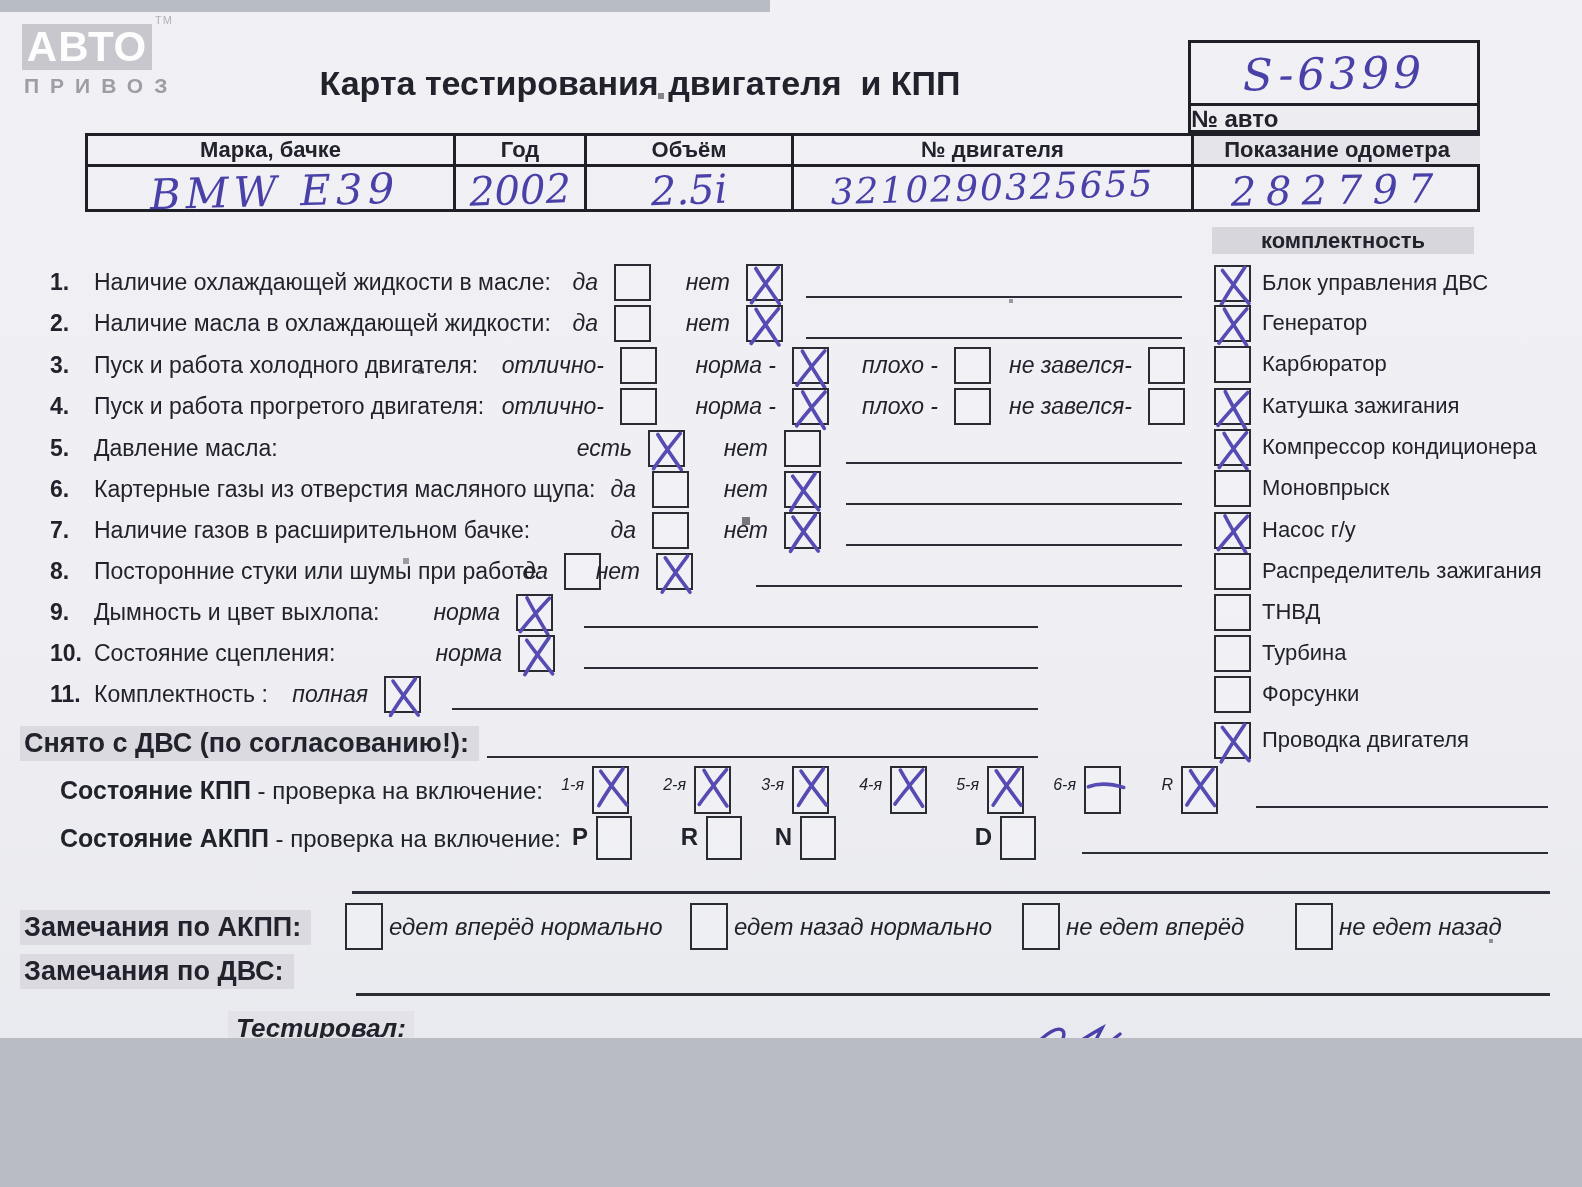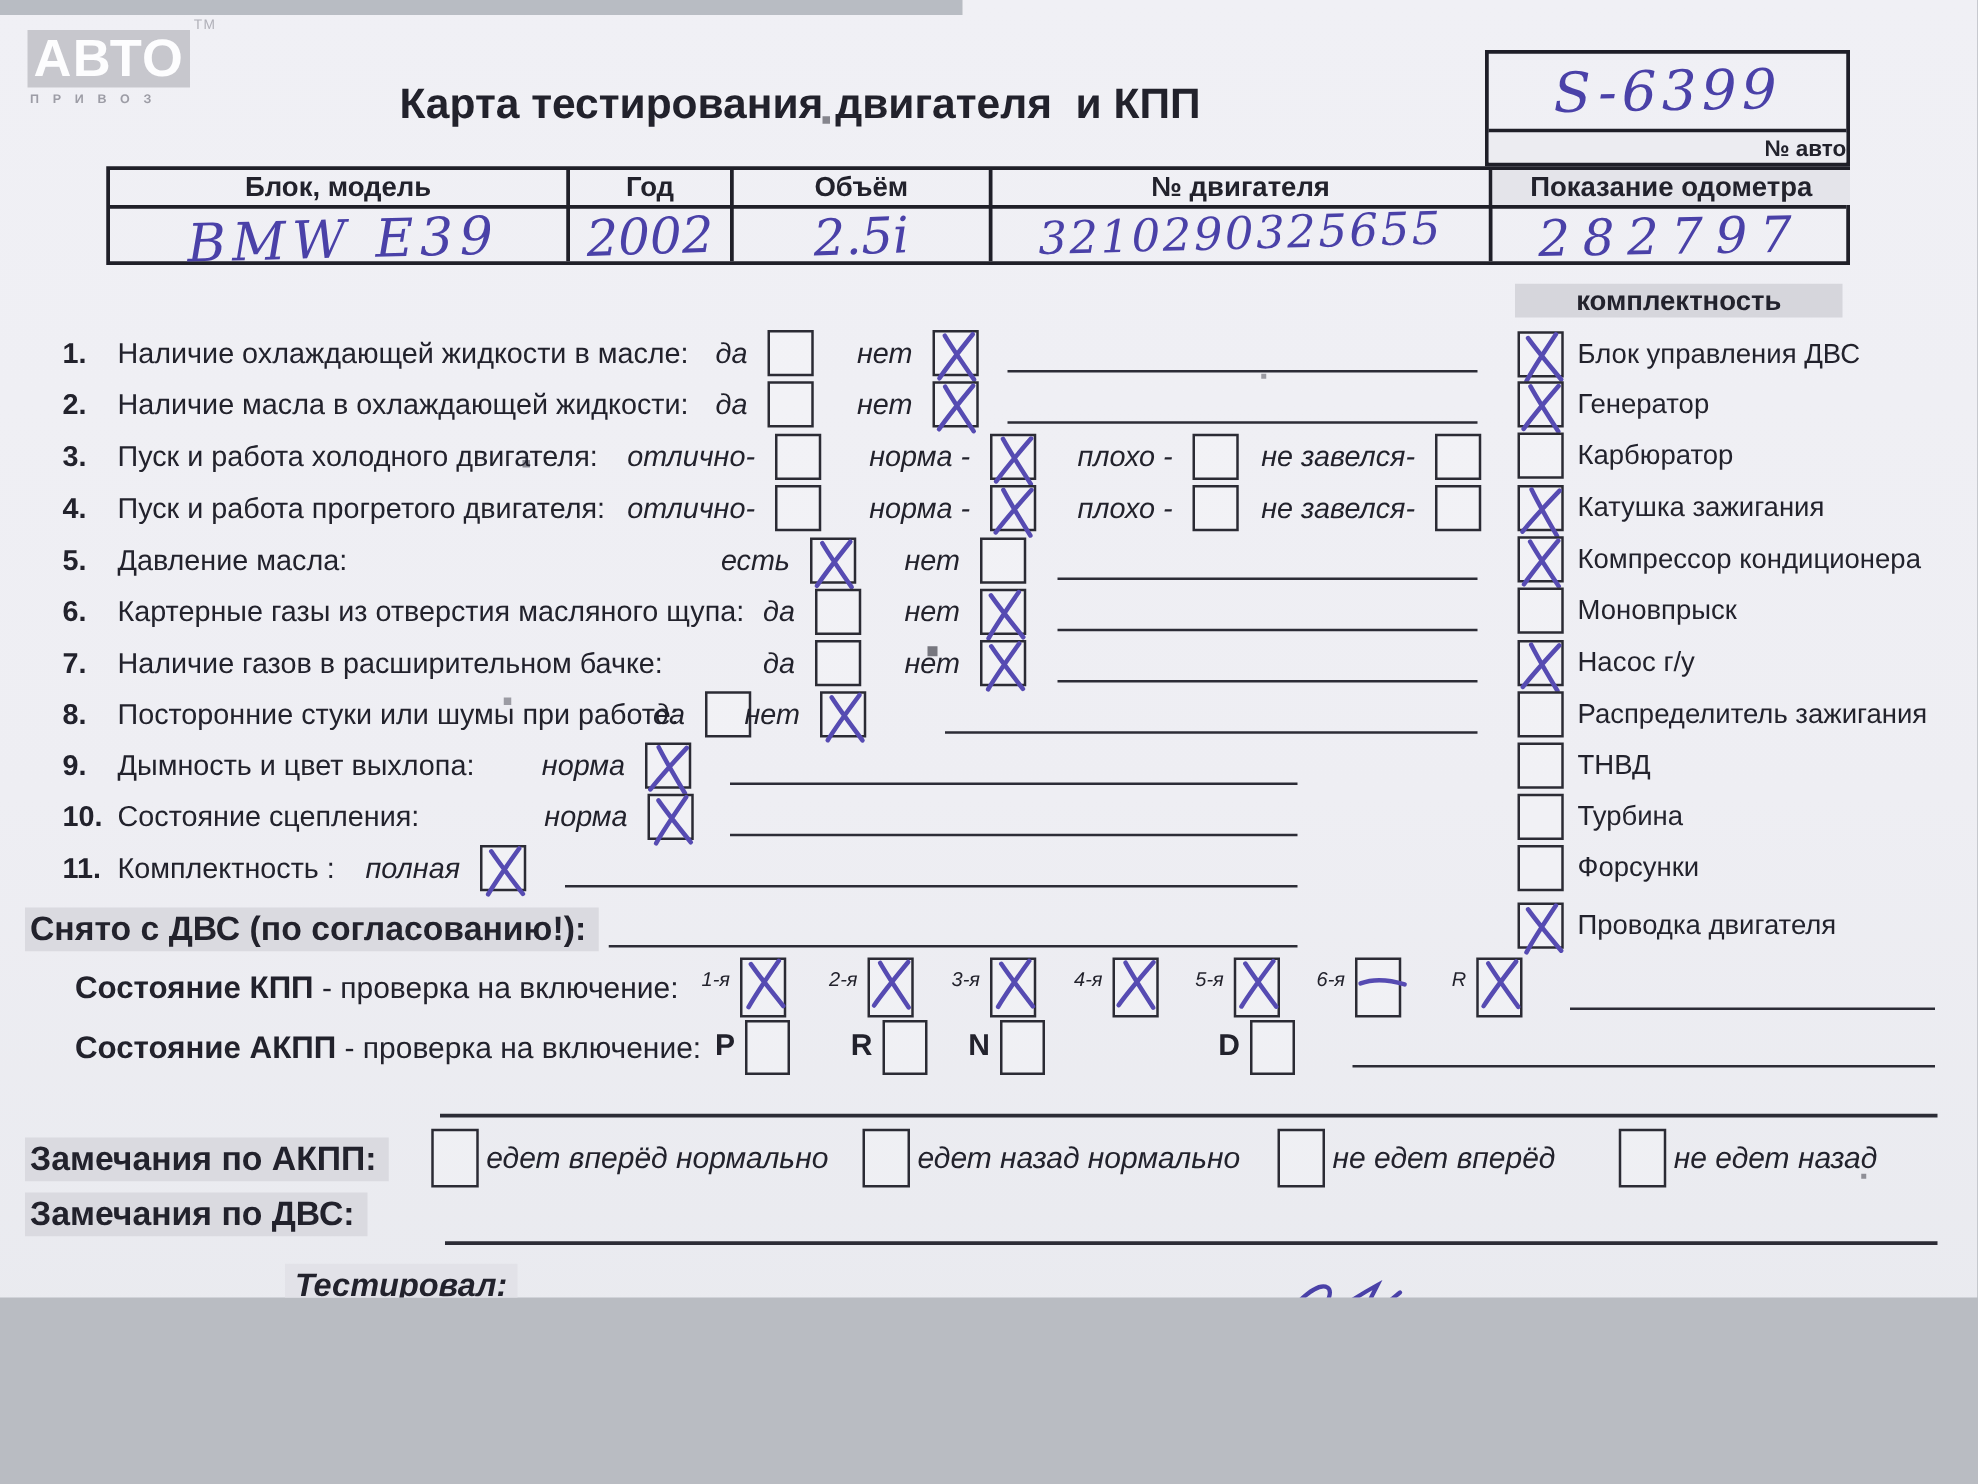--- a/index.html
+++ b/index.html
@@ -15,30 +15,30 @@
   #sheet{position:absolute;left:0;top:0;width:1582px;height:1160px;
          background:linear-gradient(180deg,#f0f0f5 0%,#eeeef3 55%,#e9eaef 93%,#e2e3e9 100%);
          box-shadow:0 6px 14px rgba(40,40,60,.45);}
   #bottom-edge{position:absolute;left:0;top:1150px;width:1582px;height:37px;
          background:linear-gradient(180deg,#c9ccd3,#b4b7bf);}
   #top-strip{position:absolute;left:0;top:0;width:770px;height:12px;background:#9aa0a8;opacity:.65;}
   
   .logo-block{position:absolute;left:22px;top:24px;width:130px;height:46px;background:#c7c7cd;
       color:#fdfdfe;font-weight:bold;font-size:42px;line-height:46px;text-align:center;letter-spacing:1px;}
   .logo-tm{position:absolute;left:155px;top:14px;font-size:11px;color:#b1b1b9;letter-spacing:1px;}
-  .logo-sub{position:absolute;left:24px;top:74px;font-size:10px;color:#9d9da6;letter-spacing:11px;font-weight:bold;}
+  .logo-sub{position:absolute;left:24px;top:74px;font-size:21px;color:#9d9da6;letter-spacing:11px;font-weight:bold;}
   
   .title{position:absolute;left:270px;top:64px;width:740px;text-align:center;
       font-size:34px;font-weight:bold;white-space:pre;}
   
   .auto-box{position:absolute;left:1188px;top:40px;width:292px;height:93px;border:3px solid #1f1f28;box-sizing:border-box;}
   .auto-val{position:absolute;left:0;top:2px;width:100%;height:56px;text-align:center;}
   .auto-div{position:absolute;left:0;top:60px;width:100%;height:3px;background:#1f1f28;}
-  .auto-lbl{position:absolute;left:0;top:63px;width:100%;height:24px;text-align:right;
-      font-weight:bold;font-size:18px;line-height:26px;background:#ececf1;}
+  .auto-lbl{position:absolute;left:0;top:63px;width:100%;height:24px;text-align:left;
+      font-weight:bold;font-size:24px;line-height:26px;background:#ececf1;}
   
   .veh{position:absolute;left:85px;top:133px;width:1395px;height:79px;border:3px solid #1f1f28;box-sizing:border-box;}
   .veh .vline{position:absolute;top:0;width:3px;height:100%;background:#1f1f28;}
   .veh .hline{position:absolute;left:0;top:28px;width:100%;height:3px;background:#1f1f28;}
   .veh .hcell{position:absolute;top:0;height:28px;line-height:27px;text-align:center;
       font-weight:bold;font-size:22px;}
   .veh .vcell{position:absolute;top:31px;height:45px;text-align:center;}
   
   .hw{font-family:"DejaVu Serif", serif;font-style:italic;color:var(--ink);}
   
@@ -86,21 +86,21 @@
       <div class="auto-div"></div>
       <div class="auto-lbl">№ авто</div>
     </div>
 
     <div class="veh">
       <div class="vline" style="left:365px"></div>
       <div class="vline" style="left:496px"></div>
       <div class="vline" style="left:703px"></div>
       <div class="vline" style="left:1103px"></div>
       <div class="hline"></div>
-      <div class="hcell" style="left:0;width:365px">Блок, модель</div>
+      <div class="hcell" style="left:0;width:365px">Марка, бачке</div>
       <div class="hcell" style="left:368px;width:128px">Год</div>
       <div class="hcell" style="left:499px;width:204px">Объём</div>
       <div class="hcell" style="left:1106px;width:286px;background:#e4e4ea">Показание одометра</div>
       <div class="hcell" style="left:706px;width:397px">№ двигателя</div>
       <div class="vcell hw" style="left:8px;width:357px;font-size:42px;letter-spacing:5px;transform:rotate(-1.5deg)">BMW E39</div>
       <div class="vcell hw" style="left:368px;width:128px;font-size:40px;transform:rotate(-2deg)">2002</div>
       <div class="vcell hw" style="left:499px;width:204px;font-size:40px;transform:rotate(-2deg)">2.5i</div>
       <div class="vcell hw" style="left:706px;width:397px;font-size:36px;letter-spacing:2px;transform:rotate(-1.5deg)">3210290325655</div>
       <div class="vcell hw" style="left:1106px;width:286px;font-size:40px;letter-spacing:10px;transform:rotate(-1deg)">282797</div>
     </div>

